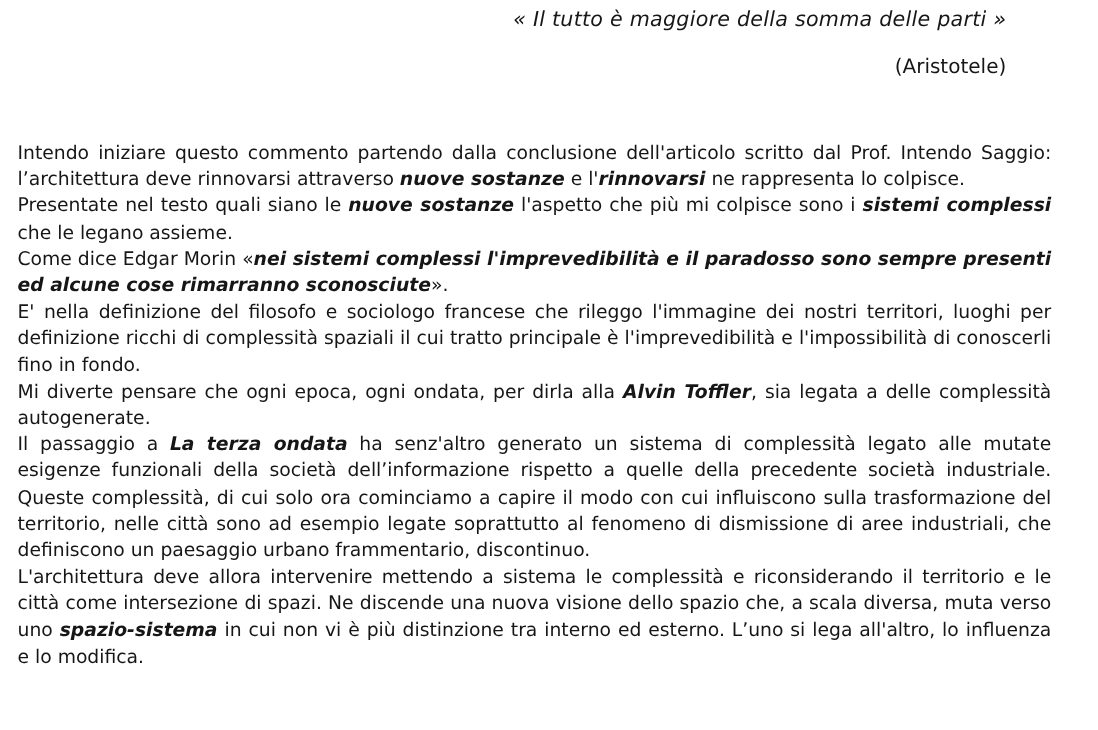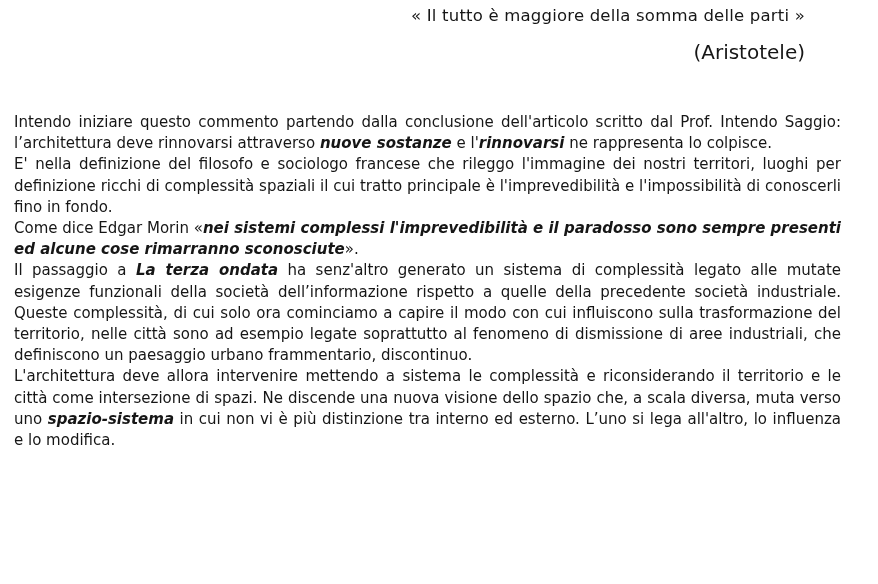--- a/index.html
+++ b/index.html
@@ -17,27 +17,28 @@
     -webkit-font-smoothing: antialiased;
   }
   .epigraph {
     position: absolute;
     top: 5px;
     left: 0;
     right: 73px;
     text-align: right;
   }
   .epigraph-quote {
+    font-style: italic;
     font-size: 16.5px;
     line-height: 21px;
     letter-spacing: 0.2px;
   }
   .epigraph-attribution {
     font-style: normal;
-    font-size: 20px;
+    font-size: 16px;
     line-height: 21px;
     margin-top: 16px;
   }
   .document-body {
     position: absolute;
     top: 112px;
     left: 14px;
     width: 827px;
     font-size: 15px;
     line-height: 21.2px;
@@ -55,17 +56,19 @@
 </head>
 <body>
 
 <div class="epigraph">
   <div class="epigraph-quote">« Il tutto è maggiore della somma delle parti »</div>
   <div class="epigraph-attribution">(Aristotele)</div>
 </div>
 
 <div class="document-body">
     <p class="para"><span>Intendo iniziare questo commento partendo dalla conclusione dell'articolo scritto dal Prof. Intendo Saggio: l’architettura deve rinnovarsi attraverso </span><i>nuove sostanze</i><span> e l'</span><i>rinnovarsi</i><span> ne rappresenta lo colpisce.</span></p>
+    <p class="para"><span>Presentate nel testo quali siano le </span><i>nuove sostanze</i><span> l'aspetto che più mi colpisce sono i </span><i>sistemi complessi</i><span> che le legano assieme.</span></p>
+    <p class="para"><span>Come dice Edgar Morin «</span><i>nei sistemi complessi l'imprevedibilità e il paradosso sono sempre presenti ed alcune cose rimarranno sconosciute</i><span>».</span></p>
     <p class="para"><span>E' nella definizione del filosofo e sociologo francese che rileggo l'immagine dei nostri territori, luoghi per definizione ricchi di complessità spaziali il cui tratto principale è l'imprevedibilità e l'impossibilità di conoscerli fino in fondo.</span></p>
-    <p class="para"><span>Come dice Edgar Morin «</span><i>nei sistemi complessi l'imprevedibilità e il paradosso sono sempre presenti ed alcune cose rimarranno sconosciute</i><span>».</span></p>
+    <p class="para"><span>Mi diverte pensare che ogni epoca, ogni ondata, per dirla alla </span><i>Alvin Toffler</i><span>, sia legata a delle complessità autogenerate.</span></p>
     <p class="para"><span>Il passaggio a </span><i>La terza ondata</i><span> ha senz'altro generato un sistema di complessità legato alle mutate esigenze funzionali della società dell’informazione rispetto a quelle della precedente società industriale. Queste complessità, di cui solo ora cominciamo a capire il modo con cui influiscono sulla trasformazione del territorio, nelle città sono ad esempio legate soprattutto al fenomeno di dismissione di aree industriali, che definiscono un paesaggio urbano frammentario, discontinuo.</span></p>
     <p class="para"><span>L'architettura deve allora intervenire mettendo a sistema le complessità e riconsiderando il territorio e le città come intersezione di spazi. Ne discende una nuova visione dello spazio che, a scala diversa, muta verso uno </span><i>spazio-sistema</i><span> in cui non vi è più distinzione tra interno ed esterno. L’uno si lega all'altro, lo influenza e lo modifica.</span></p>
   </div>
 
 </body></html>

